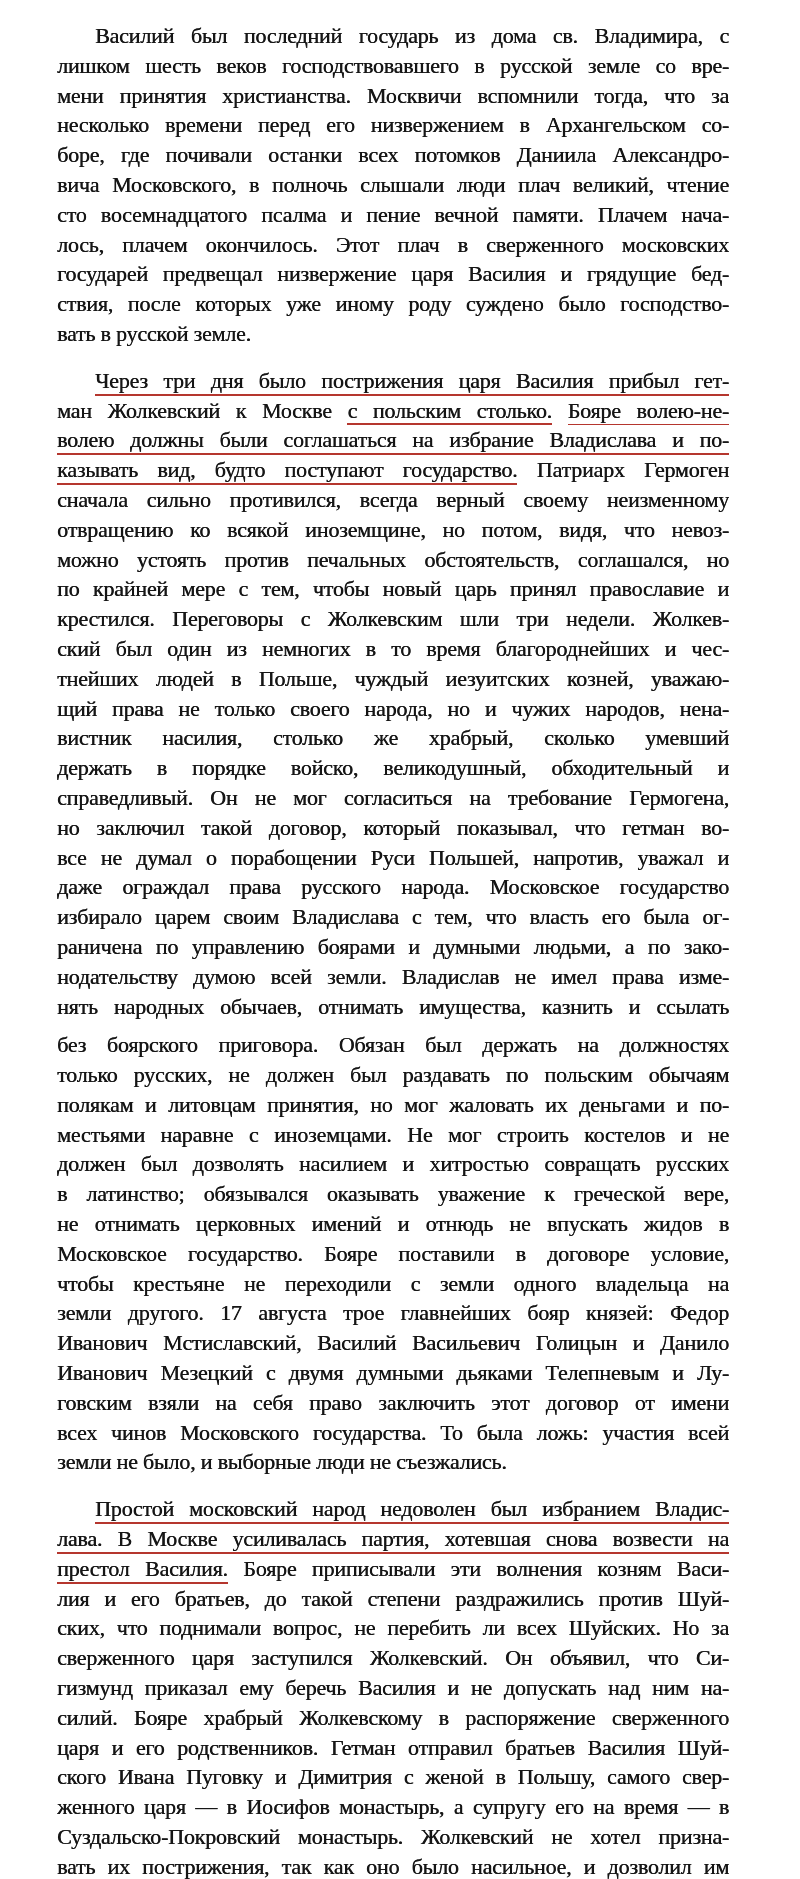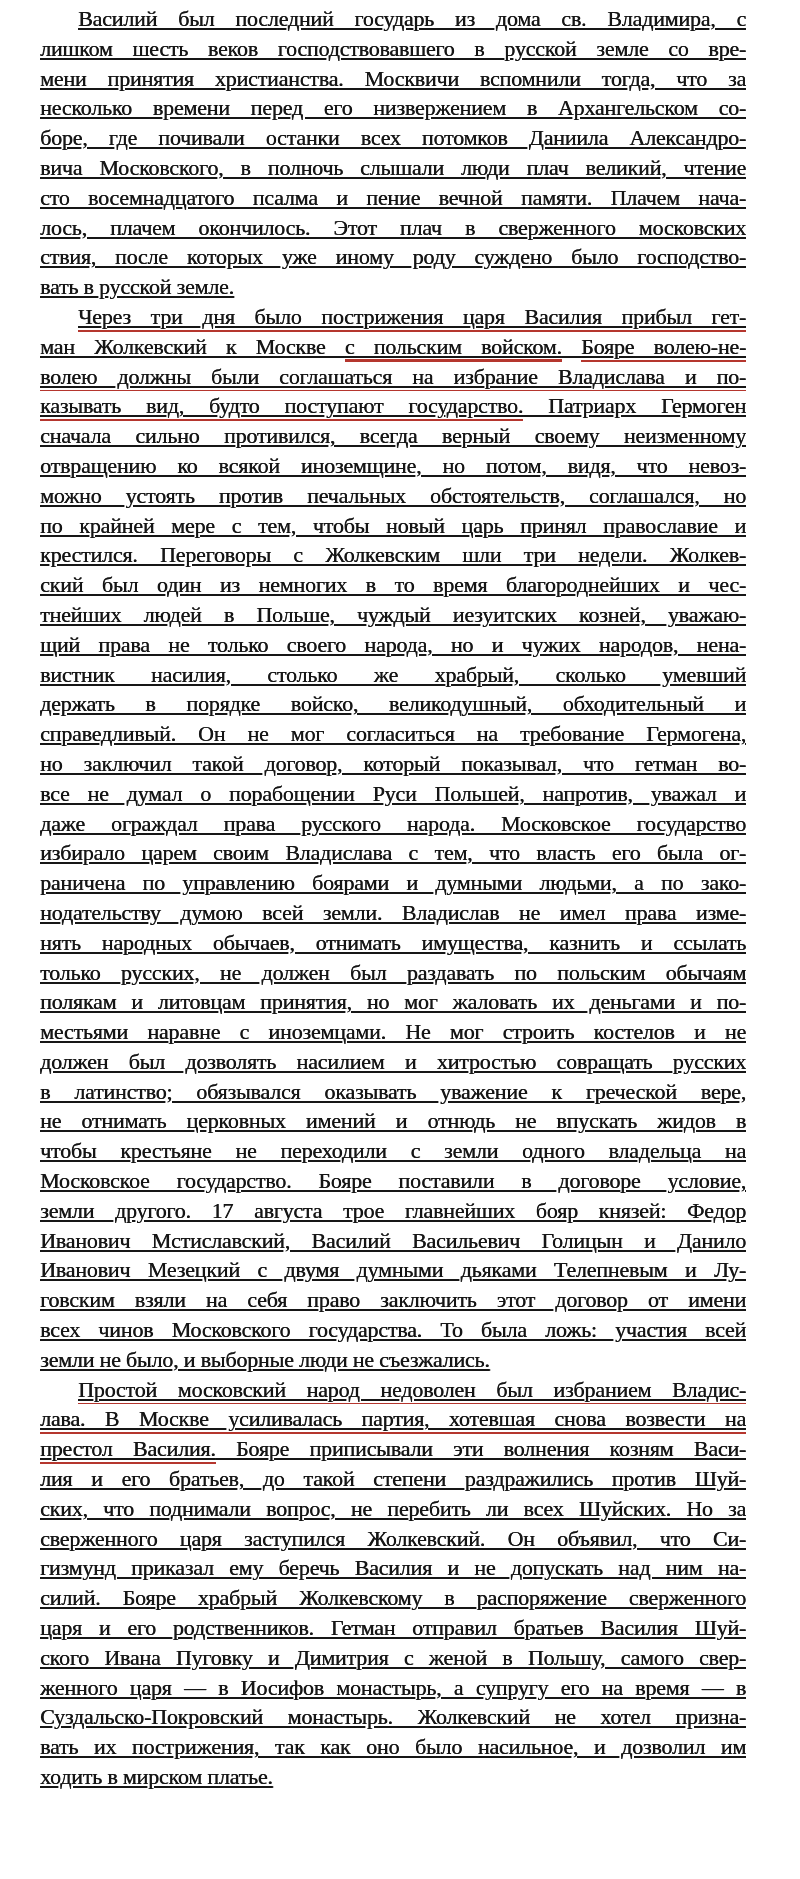--- a/index.html
+++ b/index.html
@@ -19,21 +19,21 @@
   .text-block {
     position: absolute;
     left: 40px;
     top: 4px;
     width: 706px;
     font-size: 22px;
     line-height: 29.8px;
     letter-spacing: -0.2px;
     text-shadow: 0.4px 0 0 currentColor; 
   }
-  .paragraph { margin: 0; text-decoration: underline; }
+  .paragraph { margin: 17px; }
   .line {
     text-align: justify;
     text-align-last: justify;
     overflow: hidden;
     white-space: nowrap;
   }
   .line.last {
     text-align-last: left;
   }
   .line.indent {
@@ -59,54 +59,56 @@
   <div class="text-block" style="color: rgb(22, 22, 22);">
       <div class="paragraph">
         <div class="line indent"><span class="plain">Василий был последний государь из дома св. Владимира, с</span></div>
         <div class="line"><span class="plain">лишком шесть веков господствовавшего в русской земле со вре-</span></div>
         <div class="line"><span class="plain">мени принятия христианства. Москвичи вспомнили тогда, что за</span></div>
         <div class="line"><span class="plain">несколько времени перед его низвержением в Архангельском со-</span></div>
         <div class="line"><span class="plain">боре, где почивали останки всех потомков Даниила Александро-</span></div>
         <div class="line"><span class="plain">вича Московского, в полночь слышали люди плач великий, чтение</span></div>
         <div class="line"><span class="plain">сто восемнадцатого псалма и пение вечной памяти. Плачем нача-</span></div>
         <div class="line"><span class="plain">лось, плачем окончилось. Этот плач в сверженного московских</span></div>
+        <div class="line"><span class="plain">государей предвещал низвержение царя Василия и грядущие бед-</span></div>
         <div class="line"><span class="plain">ствия, после которых уже иному роду суждено было господство-</span></div>
         <div class="line last"><span class="plain">вать в русской земле.</span></div>
       </div>
       <div class="paragraph">
         <div class="line indent"><span class="u1">Через три дня было пострижения царя Василия прибыл гет-</span></div>
-        <div class="line"><span class="plain">ман Жолкевский к Москве </span><span class="u2">с польским войском.</span><span class="plain"> </span><span class="u1">Бояре волею-не-</span></div>
+        <div class="line"><span class="plain">ман Жолкевский к Москве </span><span class="u2">с польским столько.</span><span class="plain"> </span><span class="u1">Бояре волею-не-</span></div>
         <div class="line"><span class="u1">волею должны были соглашаться на избрание Владислава и по-</span></div>
         <div class="line"><span class="u1">казывать вид, будто поступают государство.</span><span class="plain"> Патриарх Гермоген</span></div>
         <div class="line"><span class="plain">сначала сильно противился, всегда верный своему неизменному</span></div>
         <div class="line"><span class="plain">отвращению ко всякой иноземщине, но потом, видя, что невоз-</span></div>
         <div class="line"><span class="plain">можно устоять против печальных обстоятельств, соглашался, но</span></div>
         <div class="line"><span class="plain">по крайней мере с тем, чтобы новый царь принял православие и</span></div>
         <div class="line"><span class="plain">крестился. Переговоры с Жолкевским шли три недели. Жолкев-</span></div>
         <div class="line"><span class="plain">ский был один из немногих в то время благороднейших и чес-</span></div>
         <div class="line"><span class="plain">тнейших людей в Польше, чуждый иезуитских козней, уважаю-</span></div>
         <div class="line"><span class="plain">щий права не только своего народа, но и чужих народов, нена-</span></div>
         <div class="line"><span class="plain">вистник насилия, столько же храбрый, сколько умевший</span></div>
         <div class="line"><span class="plain">держать в порядке войско, великодушный, обходительный и</span></div>
         <div class="line"><span class="plain">справедливый. Он не мог согласиться на требование Гермогена,</span></div>
         <div class="line"><span class="plain">но заключил такой договор, который показывал, что гетман во-</span></div>
         <div class="line"><span class="plain">все не думал о порабощении Руси Польшей, напротив, уважал и</span></div>
         <div class="line"><span class="plain">даже ограждал права русского народа. Московское государство</span></div>
         <div class="line"><span class="plain">избирало царем своим Владислава с тем, что власть его была ог-</span></div>
         <div class="line"><span class="plain">раничена по управлению боярами и думными людьми, а по зако-</span></div>
         <div class="line"><span class="plain">нодательству думою всей земли. Владислав не имел права изме-</span></div>
         <div class="line"><span class="plain">нять народных обычаев, отнимать имущества, казнить и ссылать</span></div>
+        <div class="line gap"><span class="plain">без боярского приговора. Обязан был держать на должностях</span></div>
         <div class="line"><span class="plain">только русских, не должен был раздавать по польским обычаям</span></div>
         <div class="line"><span class="plain">полякам и литовцам принятия, но мог жаловать их деньгами и по-</span></div>
         <div class="line"><span class="plain">местьями наравне с иноземцами. Не мог строить костелов и не</span></div>
         <div class="line"><span class="plain">должен был дозволять насилием и хитростью совращать русских</span></div>
         <div class="line"><span class="plain">в латинство; обязывался оказывать уважение к греческой вере,</span></div>
         <div class="line"><span class="plain">не отнимать церковных имений и отнюдь не впускать жидов в</span></div>
+        <div class="line"><span class="plain">Московское государство. Бояре поставили в договоре условие,</span></div>
         <div class="line"><span class="plain">чтобы крестьяне не переходили с земли одного владельца на</span></div>
-        <div class="line"><span class="plain">Московское государство. Бояре поставили в договоре условие,</span></div>
         <div class="line"><span class="plain">земли другого. 17 августа трое главнейших бояр князей: Федор</span></div>
         <div class="line"><span class="plain">Иванович Мстиславский, Василий Васильевич Голицын и Данило</span></div>
         <div class="line"><span class="plain">Иванович Мезецкий с двумя думными дьяками Телепневым и Лу-</span></div>
         <div class="line"><span class="plain">говским взяли на себя право заключить этот договор от имени</span></div>
         <div class="line"><span class="plain">всех чинов Московского государства. То была ложь: участия всей</span></div>
         <div class="line last"><span class="plain">земли не было, и выборные люди не съезжались.</span></div>
       </div>
       <div class="paragraph">
         <div class="line indent"><span class="u1">Простой московский народ недоволен был избранием Владис-</span></div>
         <div class="line"><span class="u1">лава. В Москве усиливалась партия, хотевшая снова возвести на</span></div>

